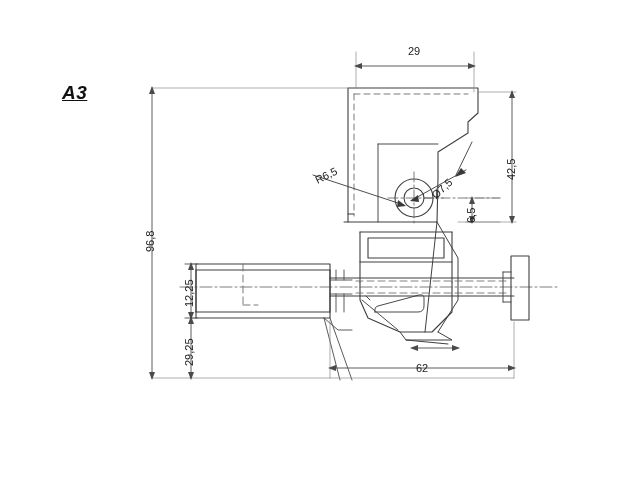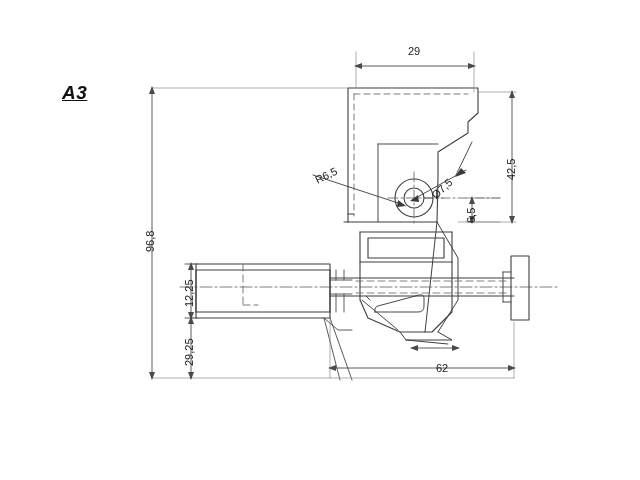--- a/index.html
+++ b/index.html
@@ -272,19 +272,19 @@
   <div class="dim-text rot90" style="left:183px; top:307px;">12,25</div>
 
   <div class="dim-text rot90" style="left:183px; top:366px;">29,25</div>
 
   <div class="dim-text" style="left:408px; top:45px;">29</div>
 
   <div class="dim-text rot90" style="left:505px; top:180px;">42,5</div>
 
   <div class="dim-text rot90" style="left:465px; top:223px;">6,5</div>
 
-  <div class="dim-text" style="left:416px; top:362px;margin-left:20px;">62</div>
+  <div class="dim-text" style="left:416px; top:362px;">62</div>
 
   <div class="dim-text rot-lead-a" style="left:313px; top:175px;">R6,5</div>
 
   <div class="dim-text rot-lead-b" style="left:429px; top:192px;">Ø7,5</div>
 
 </div>
 
 </body></html>

